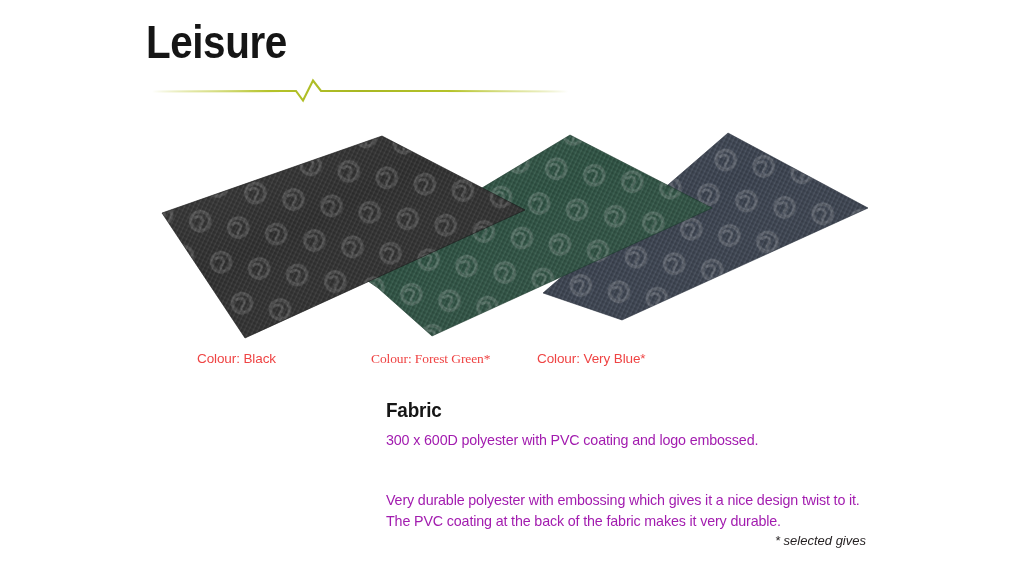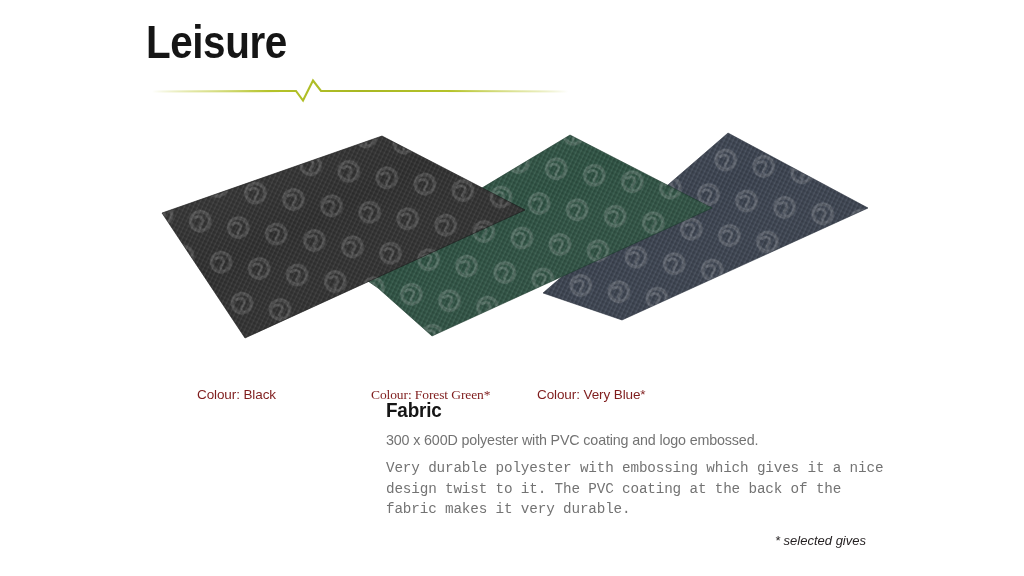--- a/index.html
+++ b/index.html
@@ -50,24 +50,23 @@
     height: 576px;
     pointer-events: none;
   }
   #swatch-stage .swatch-hit { pointer-events: auto; cursor: default; }
 
   
   .colour-caption {
     position: absolute;
     font-family: "Liberation Sans", sans-serif;
     font-size: 13.5px;
-    color: #7f1d1d;
+    color: #ef4444;
     white-space: nowrap;
     letter-spacing: -0.1px;
-    margin-top: 36px;
   }
   #caption-black        { left: 197px; top: 351px; }
   #caption-forest-green { left: 371px; top: 351px; font-family: Liberation Serif, serif; }
   #caption-night-blue   { left: 537px; top: 351px; }
 
   
   #fabric-block {
     position: absolute;
     left: 386px;
     top: 398px;
@@ -81,25 +80,25 @@
     letter-spacing: -0.2px;
     line-height: 1.1;
     margin: 0 0 9px 0;
     transform: scaleX(0.9);
     transform-origin: left top;
   }
   .fabric-paragraph {
     font-family: "Liberation Sans", sans-serif;
     font-size: 14.3px;
     line-height: 1.42;
-    color: #737373;
+    color: #a21caf;
     margin: 0;
     letter-spacing: -0.15px;
   }
-  #fabric-paragraph-2 { margin-top: 8px; font-family: Liberation Mono, monospace; }
+  #fabric-paragraph-2 { margin-top: 40px; }
 
   
   #footnote {
     position: absolute;
     right: 158px;
     top: 533px;
     font-family: "Liberation Sans", sans-serif;
     font-style: italic;
     font-size: 13px;
     color: #231f20;

